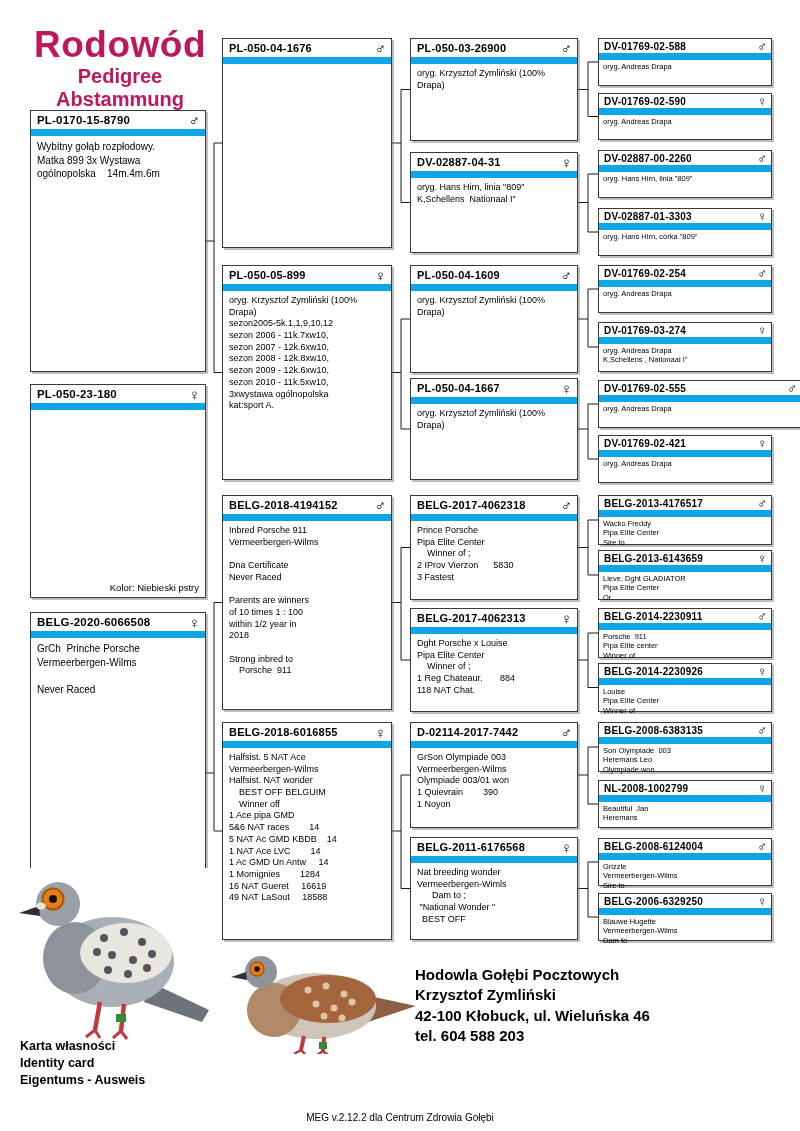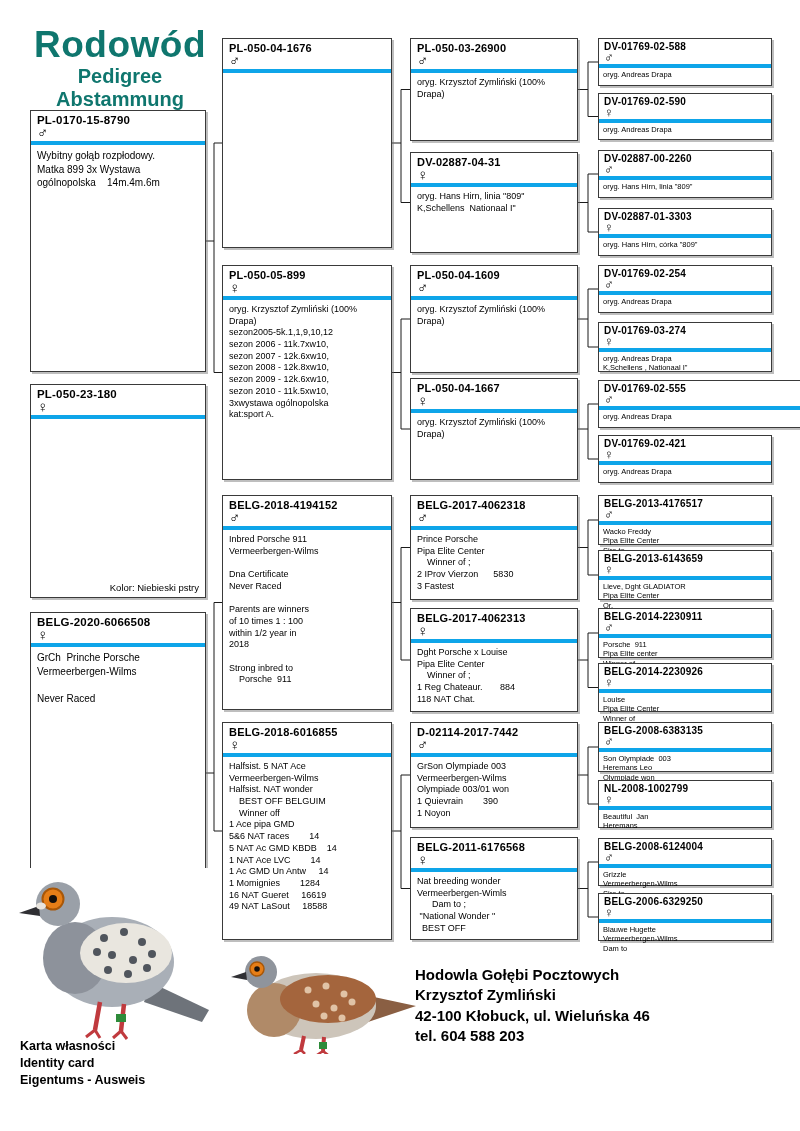--- a/index.html
+++ b/index.html
@@ -6,36 +6,36 @@
   html,body { background:#ffffff; }
   body { font-family:"Liberation Sans","DejaVu Sans",sans-serif; color:#000; }
   #page { position:relative; width:800px; height:1131px; background:#fff; overflow:hidden; }
 
   #connectors { position:absolute; left:0; top:0; z-index:0; }
   #connectors path { stroke:#1a1a1a; stroke-width:1; fill:none; }
 
   .pbox { position:absolute; background:#fff; border:1px solid #3a3a3a;
           box-shadow:2px 2px 0 rgba(110,110,110,.45); z-index:1; }
   .pbox-head { display:flex; justify-content:space-between; align-items:flex-start;
-               border-bottom:4px solid #0ea5e9; padding:3px 5px 2px 6px; min-height:21px;flex-direction:column; }
+               border-bottom:7px solid #0ea5e9; padding:3px 5px 2px 6px; min-height:21px; }
   .ring { font-weight:bold; font-size:11px; white-space:nowrap; letter-spacing:.2px; }
   .sex  { font-size:15px; line-height:13px; }
   .pbox-body { padding:4px 5px 3px 6px; font-size:9px; line-height:1.3; white-space:pre-wrap; }
 
   .col1 .ring { font-size:11.5px; }
   .col1 .pbox-body { font-size:10px; line-height:1.35; }
   .col4 .pbox-head { padding:2px 4px 1px 5px; min-height:17px; }
   .col4 .ring { font-size:10px; }
   .col4 .sex { font-size:13px; line-height:11px; }
   .col4 .pbox-body { font-size:7.5px; line-height:1.25; padding:2px 4px; }
 
   .color-note { position:absolute; right:6px; bottom:4px; font-size:9.5px; }
 
   #title { position:absolute; left:22px; top:26px; width:196px; text-align:center;
-           color:#0f766e; z-index:1; }
+           color:#be185d; z-index:1; }
   #title .t-main { font-size:37px; font-weight:bold; line-height:1.05; letter-spacing:.5px; }
   #title .t-sub  { font-size:20px; font-weight:bold; line-height:1.15; }
 
   #contact { position:absolute; left:415px; top:948px; z-index:3;
              font-weight:bold; font-size:15px; line-height:1.35;margin-top:17px; }
   #identity { position:absolute; left:20px; top:1038px; width:194px; text-align:left;
               z-index:3; font-weight:bold; font-size:12.5px; line-height:1.35; }
   #footer { position:absolute; left:0; top:1112px; width:100%; text-align:center;
             font-size:10px; z-index:3; }
   .pigeon { position:absolute; z-index:2; }
@@ -449,14 +449,15 @@
     <div>42-100 Kłobuck, ul. Wieluńska 46</div>
     <div>tel. 604 588 203</div>
   </div>
 
   <div id="identity">
     <div>Karta własności</div>
     <div>Identity card</div>
     <div>Eigentums - Ausweis</div>
   </div>
 
+  <div id="footer">MEG v.2.12.2 dla Centrum Zdrowia Gołębi</div>
 
 </div>
 
 </body></html>

